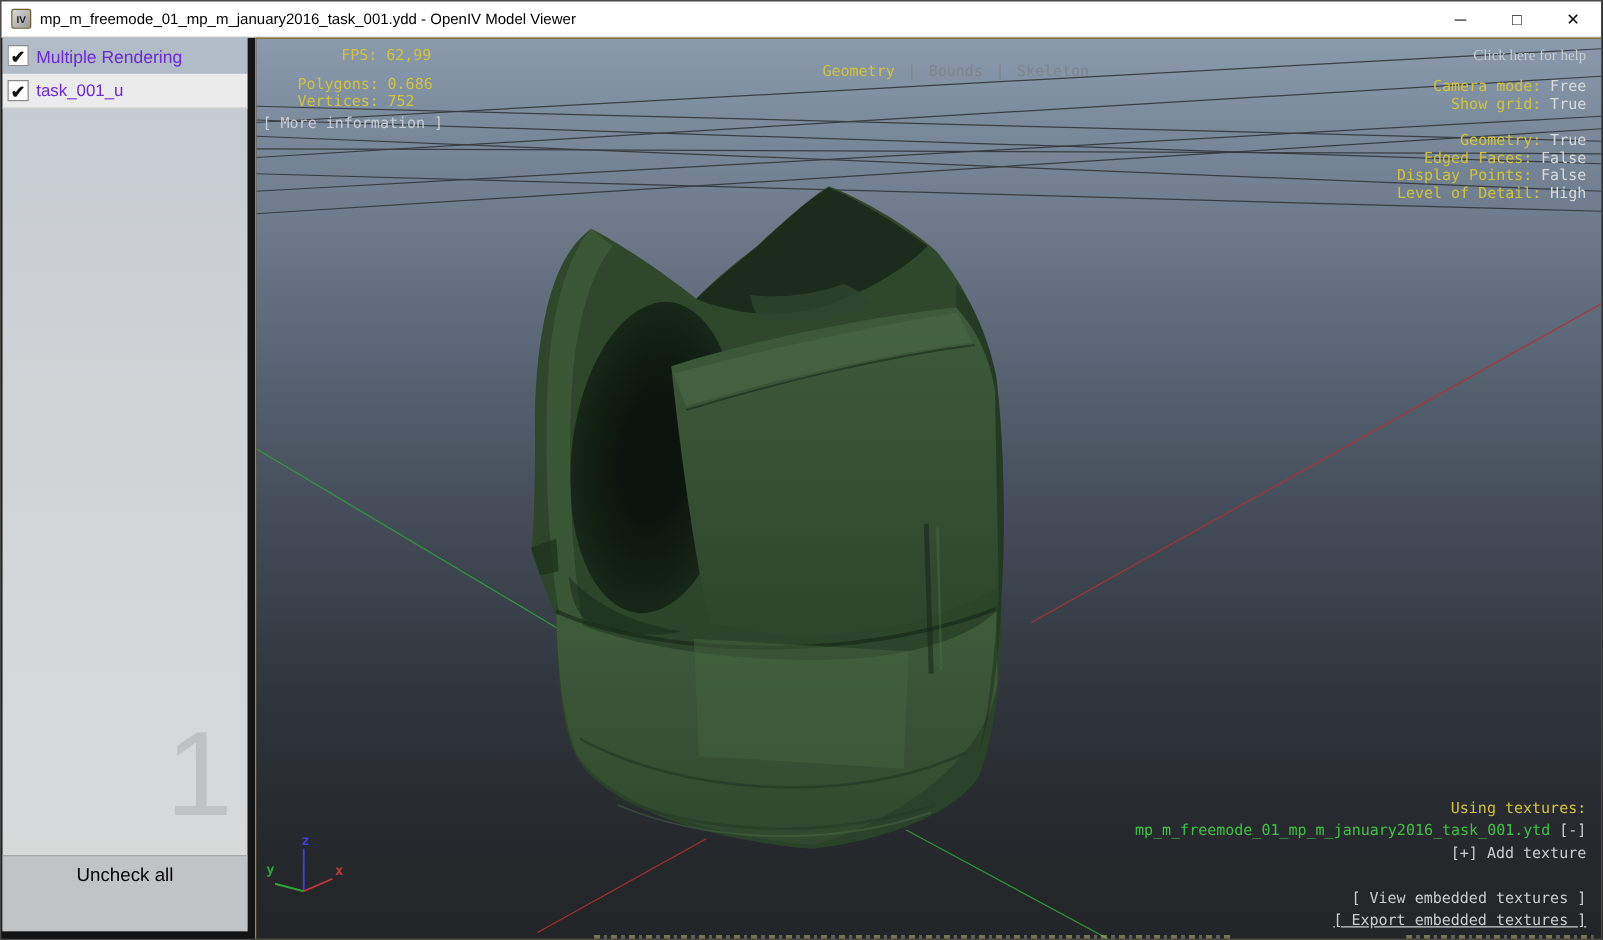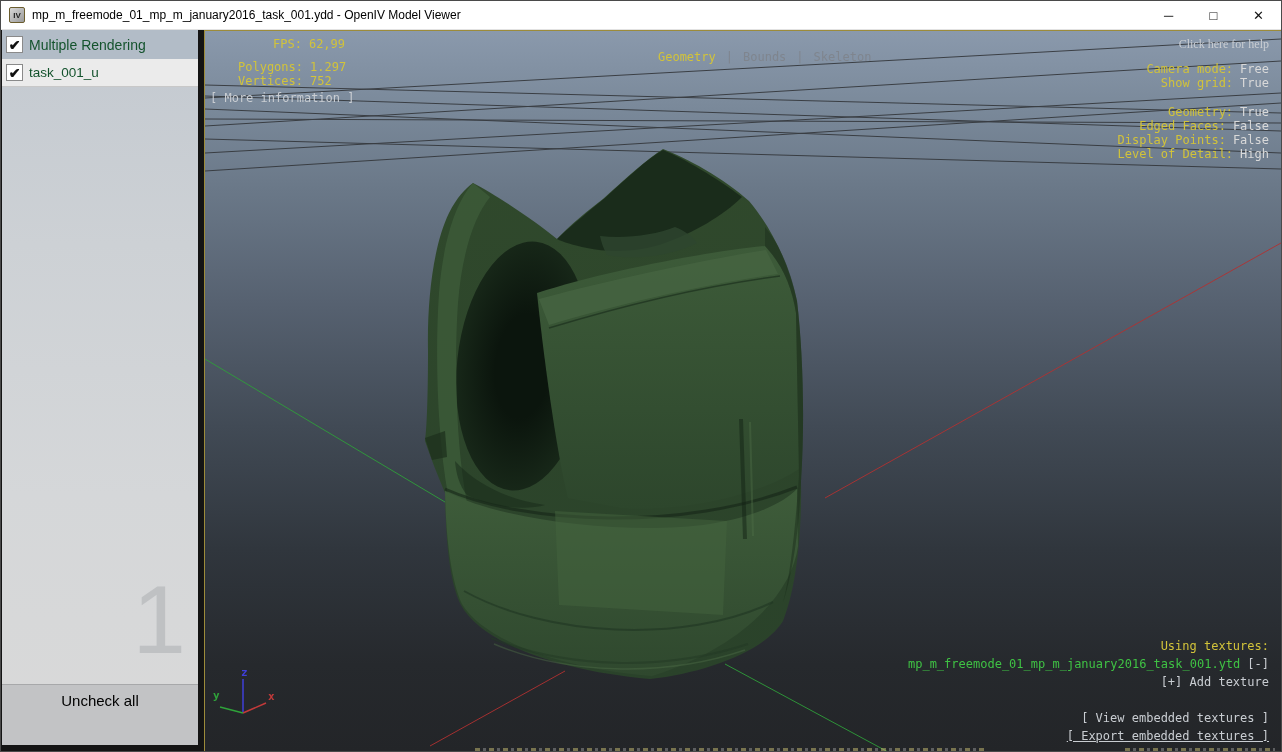--- a/index.html
+++ b/index.html
@@ -17,21 +17,21 @@
     font-size:13px;color:#111;cursor:default;}
   
   .sidebar{position:absolute;left:1px;top:29px;width:196px;bottom:6px;
     background:linear-gradient(180deg,#c3c9d0 0%,#cdd1d5 30%,#d5d7d9 65%,#d9d9d9 100%);overflow:hidden;}
   .side-row{display:flex;align-items:center;height:29px;box-sizing:border-box;padding-left:4px;}
   .side-row.r1{background:#b2bcc7;}
   .side-row.r2{background:#ebebeb;height:28px;border-bottom:1px solid #c8c8c8;}
   .cbx{width:17px;height:17px;background:#fff;border:1px solid #8a8a8a;box-sizing:border-box;
     display:flex;align-items:center;justify-content:center;font-size:14px;font-weight:bold;color:#111;
     margin-right:6px;line-height:1;}
-  .side-label{font-size:14px;color:#14532d;white-space:nowrap;text-align:center;}
+  .side-label{font-size:14px;color:#6d28d9;white-space:nowrap;text-align:center;}
   .watermark{position:absolute;right:12px;bottom:86px;font-size:96px;line-height:0.8;
     color:#bfc1c3;font-weight:200;}
   .side-buttons{position:absolute;left:0;right:0;bottom:0;height:60px;background:#c2c3c5;
     border-top:1px solid #a7a8aa;}
   .side-btn{height:30px;display:flex;align-items:center;justify-content:center;
     font-size:15px;color:#000;}
   .side-btn + .side-btn{border-top:1px solid #b6b7b9;}
   
   .viewport{position:absolute;left:203px;top:29px;width:1078px;height:722px;box-sizing:border-box;
     border:1px solid #9c8b3a;
@@ -158,21 +158,21 @@
         <line x1="38" y1="682" x2="38" y2="648" stroke="#3f3fd9" stroke-width="1.5"></line>
         <line x1="38" y1="682" x2="61" y2="672" stroke="#c23a3a" stroke-width="1.5"></line>
         <line x1="38" y1="682" x2="15" y2="676" stroke="#2fa33a" stroke-width="1.5"></line>
         <text x="36" y="645" fill="#3f3fd9">z</text>
         <text x="63" y="669" fill="#c23a3a">x</text>
         <text x="8" y="668" fill="#2fa33a">y</text>
       </g>
     </svg>
 
     <div class="vp-text yel" style="left:68px;top:7px;"><span>FPS:</span><span class="yel" style="padding-left:7px;">62,99</span></div>
-    <div class="vp-text yel" style="left:33px;top:30px;"><span>Polygons:</span><span class="yel" style="padding-left:7px;">1.297</span></div>
+    <div class="vp-text yel" style="left:33px;top:30px;"><span>Polygons:</span><span class="yel" style="padding-left:7px;">0.686</span></div>
     <div class="vp-text yel" style="left:33px;top:44px;"><span>Vertices:</span><span class="yel" style="padding-left:7px;">752</span></div>
     <div class="vp-text gry" style="left:5px;top:61px;">[ More information ]</div>
 
     <div class="vp-text tabs-bar">
       <span class="yel">Geometry</span><span class="dim">|</span><span class="dim">Bounds</span><span class="dim">|</span><span class="dim">Skeleton</span>
     </div>
 
     <div class="vp-text gry right-align" style="top:7px;font-family:Liberation Serif, serif;">Click here for help</div>
     <div class="vp-text right-align" style="top:32px;"><span class="yel">Camera mode:</span><span class="val">Free</span></div>
     <div class="vp-text right-align" style="top:46px;"><span class="yel">Show grid:</span><span class="val">True</span></div>

